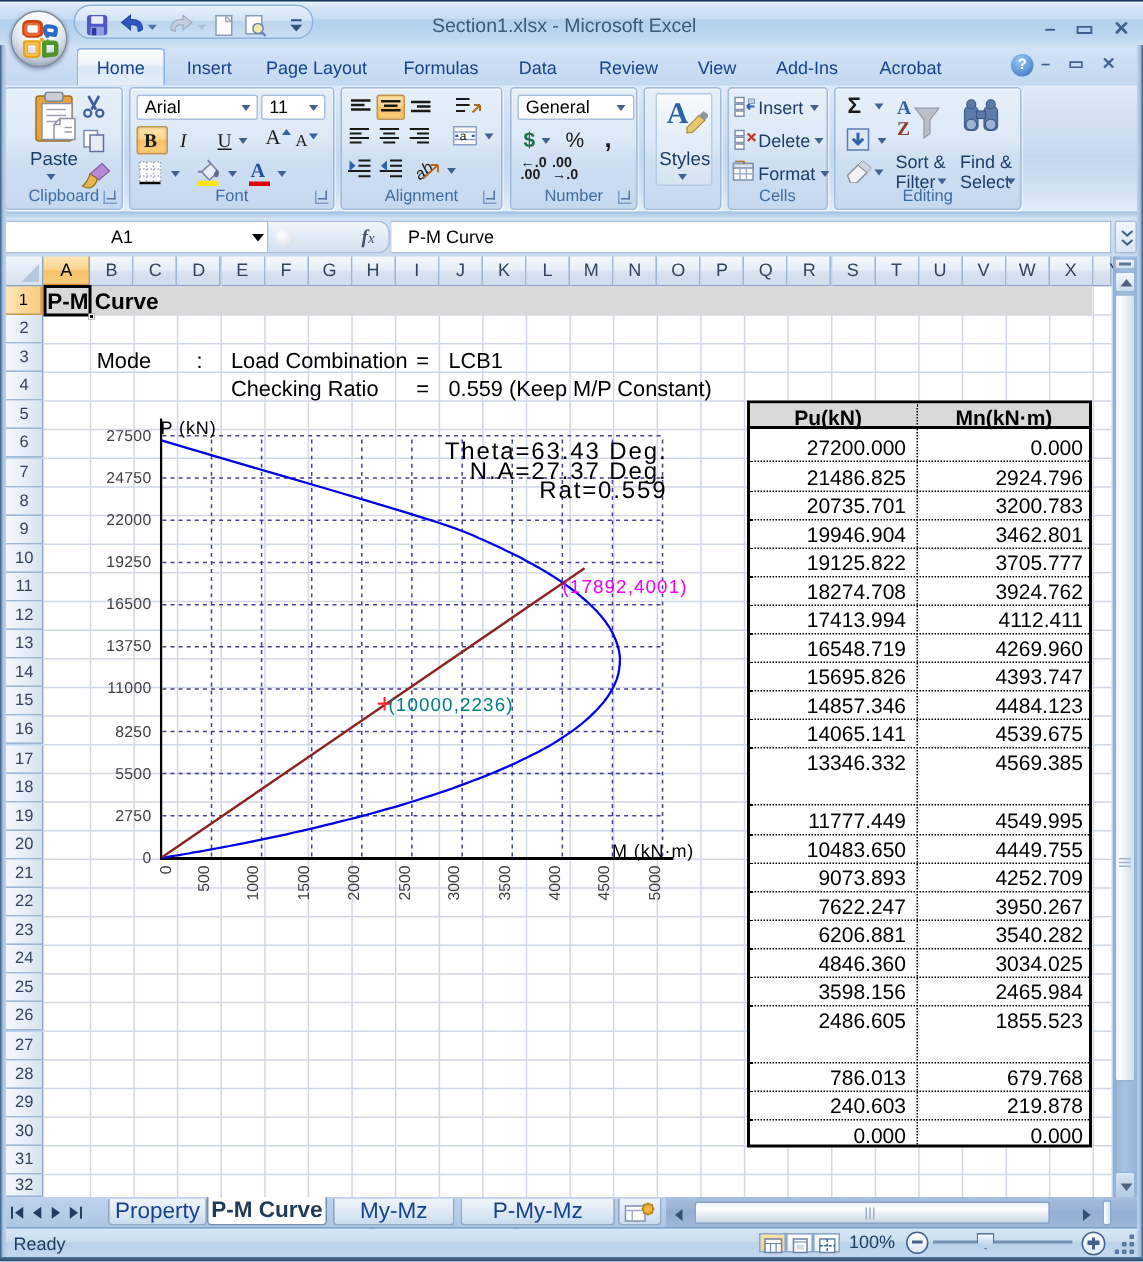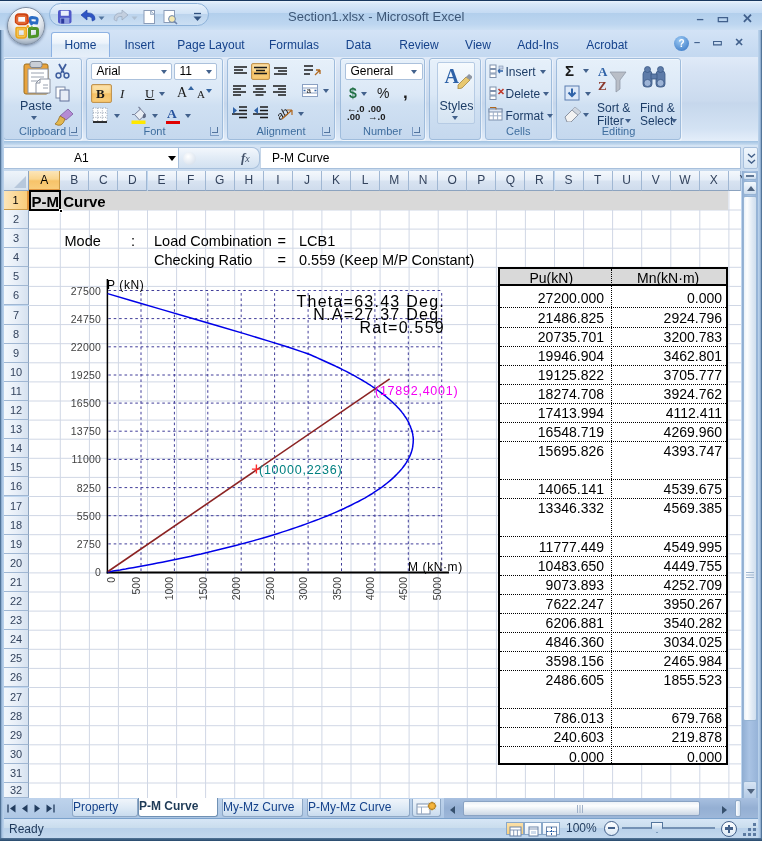--- a/index.html
+++ b/index.html
@@ -32,36 +32,36 @@
 .ch{position:absolute;top:171px;height:19.9px;background:linear-gradient(#f4f8fc 0%,#e6eef8 45%,#d8e3f1 55%,#cfdced 100%);border-right:1px solid #a0b7d3;border-bottom:1px solid #8ca3bf;font-size:12px;color:#33435d;text-align:center;line-height:19px}
 .ch.sel{background:linear-gradient(#fce5b8 0%,#fad690 45%,#f7c369 55%,#f9cd7b 100%);border-right:1px solid #c99a49;border-bottom:2px solid #e0953e;line-height:18px;color:#000}
 #cacorner{left:4px;top:171px;width:25.2px;height:19.9px;background:linear-gradient(#eef4fa,#d7e3f0);border-right:1px solid #8ca3bf;border-bottom:1px solid #8ca3bf}
 #cacorner:after{content:"";position:absolute;right:2px;bottom:2px;border-left:12px solid transparent;border-bottom:12px solid #b7c8dc}
 .rh{position:absolute;left:4px;width:25.2px;background:linear-gradient(90deg,#f4f8fc 0%,#e8eff8 50%,#d6e2f0 100%);border-right:1px solid #8ca3bf;border-bottom:1px solid #a0b7d3;font-size:11px;color:#33435d;text-align:center}
 .rh.sel{background:linear-gradient(90deg,#fce5b8,#f9cd7b);border-bottom:1px solid #c99a49;border-right:2px solid #e0953e;color:#000}
 #grid{left:29.2px;top:190.9px;width:712.3px;height:607.1px;background:#fff;overflow:hidden}
 .cell{position:absolute;font-size:14.5px;color:#000;white-space:nowrap}
 #row1fill{position:absolute;left:0;top:0;width:699.2px;height:19.2px;background:#d9d9d9}
 #ptable{position:absolute;left:497.5px;top:267.3px;width:230px;height:497.5px;background:#fff;border:2px solid #000}
-#thead{position:absolute;left:0;top:0;width:100%;height:17.1px;background:#d9d9d9;border-bottom:2px solid #000;font-weight:normal;font-size:14px}
+#thead{position:absolute;left:0;top:0;width:100%;height:17.1px;background:#d9d9d9;border-bottom:2px solid #000;font-weight:bold;font-size:14px}
 .trow{position:absolute;left:0;width:100%;font-size:14px}
 .tc1{position:absolute;right:121.5px;top:1.2px}
 .tc2{position:absolute;right:3.5px;top:1.2px}
 #tvline{position:absolute;left:111.7px;top:0;width:1px;height:100%;border-left:1px dotted #000}
 .ylab{position:absolute;left:61px;font-size:10.5px;color:#3f3f3f;width:40px;text-align:right;letter-spacing:0.2px}
 .xlab{position:absolute;top:577px;font-size:10.5px;color:#3f3f3f;transform:rotate(-90deg) translateX(-100%);transform-origin:0 0;white-space:nowrap}
 .anno{position:absolute;font-size:12px;white-space:nowrap}
 #vsb{left:741.5px;top:171px;width:16.5px;height:631px;background:linear-gradient(90deg,#8fadd2,#a9c3e4 45%,#96b3d8)}
 .sbtn{position:absolute;left:742.5px;width:14.5px;background:linear-gradient(#f3f8fd,#dfeaf6 50%,#cbdcee);border:1px solid #96b4d4;border-radius:2px}
 .tri-u{width:0;height:0;border-left:4px solid transparent;border-right:4px solid transparent;border-bottom:5px solid #4f637e;position:absolute;left:3px}
 .tri-d{width:0;height:0;border-left:4px solid transparent;border-right:4px solid transparent;border-top:5px solid #4f637e;position:absolute;left:3px}
 .tri-l{width:0;height:0;border-top:4px solid transparent;border-bottom:4px solid transparent;border-right:5px solid #36506e;position:absolute}
 .tri-r{width:0;height:0;border-top:4px solid transparent;border-bottom:4px solid transparent;border-left:5px solid #36506e;position:absolute}
 #sheettabs{left:4px;top:798px;width:754px;height:20px;background:linear-gradient(#bed3ec,#aec7e4)}
-.stab{position:absolute;top:799px;height:18px;font-size:12px;color:#15428b;text-align:left;line-height:17px;background:linear-gradient(#f0f5fb,#dce9f5 55%,#c9dbee);border:1px solid #8ea8c6;border-top:none;border-radius:0 0 3px 3px}
+.stab{position:absolute;top:799px;height:18px;font-size:15px;color:#15428b;text-align:center;line-height:17px;background:linear-gradient(#f0f5fb,#dce9f5 55%,#c9dbee);border:1px solid #8ea8c6;border-top:none;border-radius:0 0 3px 3px}
 .stab.act{top:798px;height:19px;background:#fff;font-weight:bold;color:#1f3b57;z-index:5;border-color:#7091b4}
 #hsb{position:absolute;left:447px;top:798px;width:311px;height:20px;background:linear-gradient(#b4cbe7,#a4bedd)}
 #status{left:0;top:818px;width:762px;height:20px;background:linear-gradient(#dcead9 0%,#d7e6f6 0%,#cadded 45%,#b9d1ea 50%,#c3d8ee 100%);border-top:1px solid #7ba2cc}
 #status .ready{left:9px;top:3px;font-size:12px;color:#1e395b}
 #bl{left:0;top:30px;width:4px;height:808px;background:linear-gradient(90deg,#34587e,#a3c0e0 45%,#bdd4ec)}
 #br{left:758px;top:30px;width:4px;height:808px;background:linear-gradient(90deg,#bdd4ec,#a3c0e0 55%,#34587e)}
 #bb{left:0;top:838px;width:762px;height:3px;background:linear-gradient(#537598,#26486b)}
 .vbtn{position:absolute;top:822px;width:18px;height:13px;border:1px solid #8aa8c9;background:linear-gradient(#fdfeff,#e8f0f9)}
 </style></head><body>
 <div id="title" class="abs">
@@ -558,20 +558,24 @@
       <span class="tc2">4112.411</span>
     </div>
     <div class="trow" style="top:152.66px;height:19.08px;border-top:1px dotted #000;">
       <span class="tc1">16548.719</span>
       <span class="tc2">4269.960</span>
     </div>
     <div class="trow" style="top:171.74px;height:19.08px;border-top:1px dotted #000;">
       <span class="tc1">15695.826</span>
       <span class="tc2">4393.747</span>
     </div>
+    <div class="trow" style="top:190.82px;height:19.08px;border-top:1px dotted #000;">
+      <span class="tc1">14857.346</span>
+      <span class="tc2">4484.123</span>
+    </div>
     <div class="trow" style="top:209.90px;height:19.08px;border-top:1px dotted #000;">
       <span class="tc1">14065.141</span>
       <span class="tc2">4539.675</span>
     </div>
     <div class="trow" style="top:228.98px;height:19.08px;border-top:1px dotted #000;">
       <span class="tc1">13346.332</span>
       <span class="tc2">4569.385</span>
     </div>
     <div class="trow" style="top:267.14px;height:19.08px;border-top:1px dotted #000;">
       <span class="tc1">11777.449</span>

